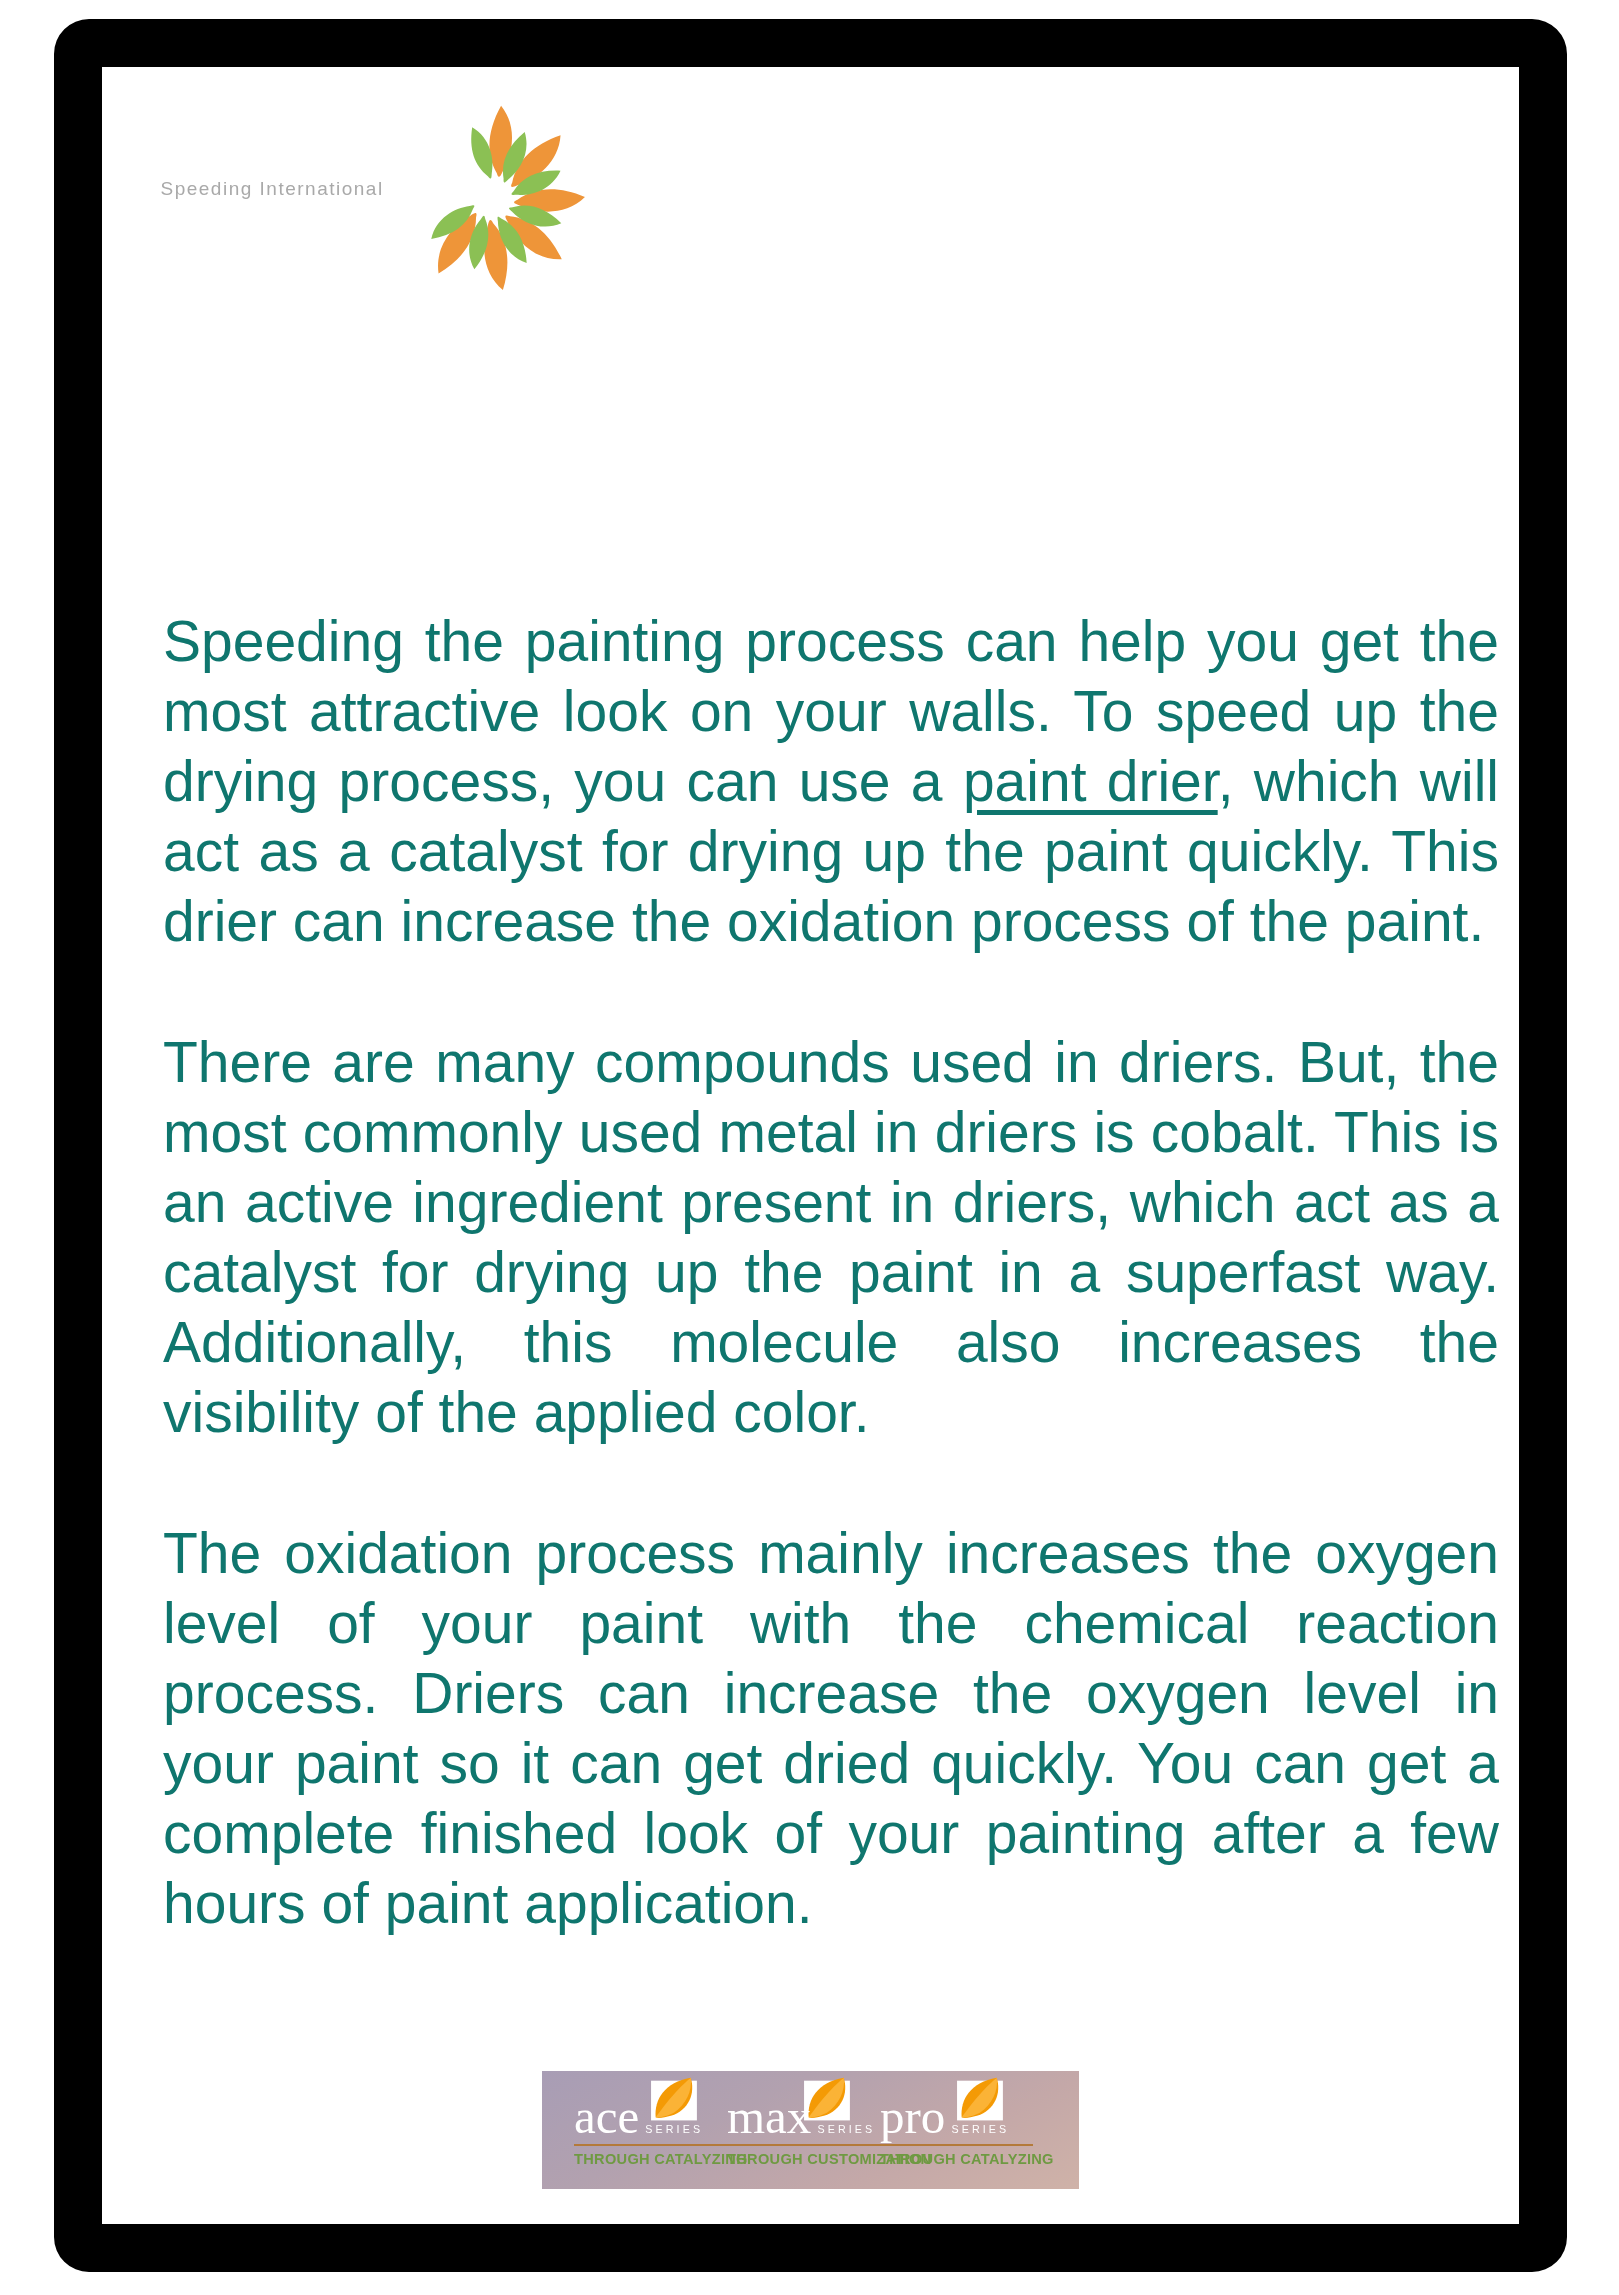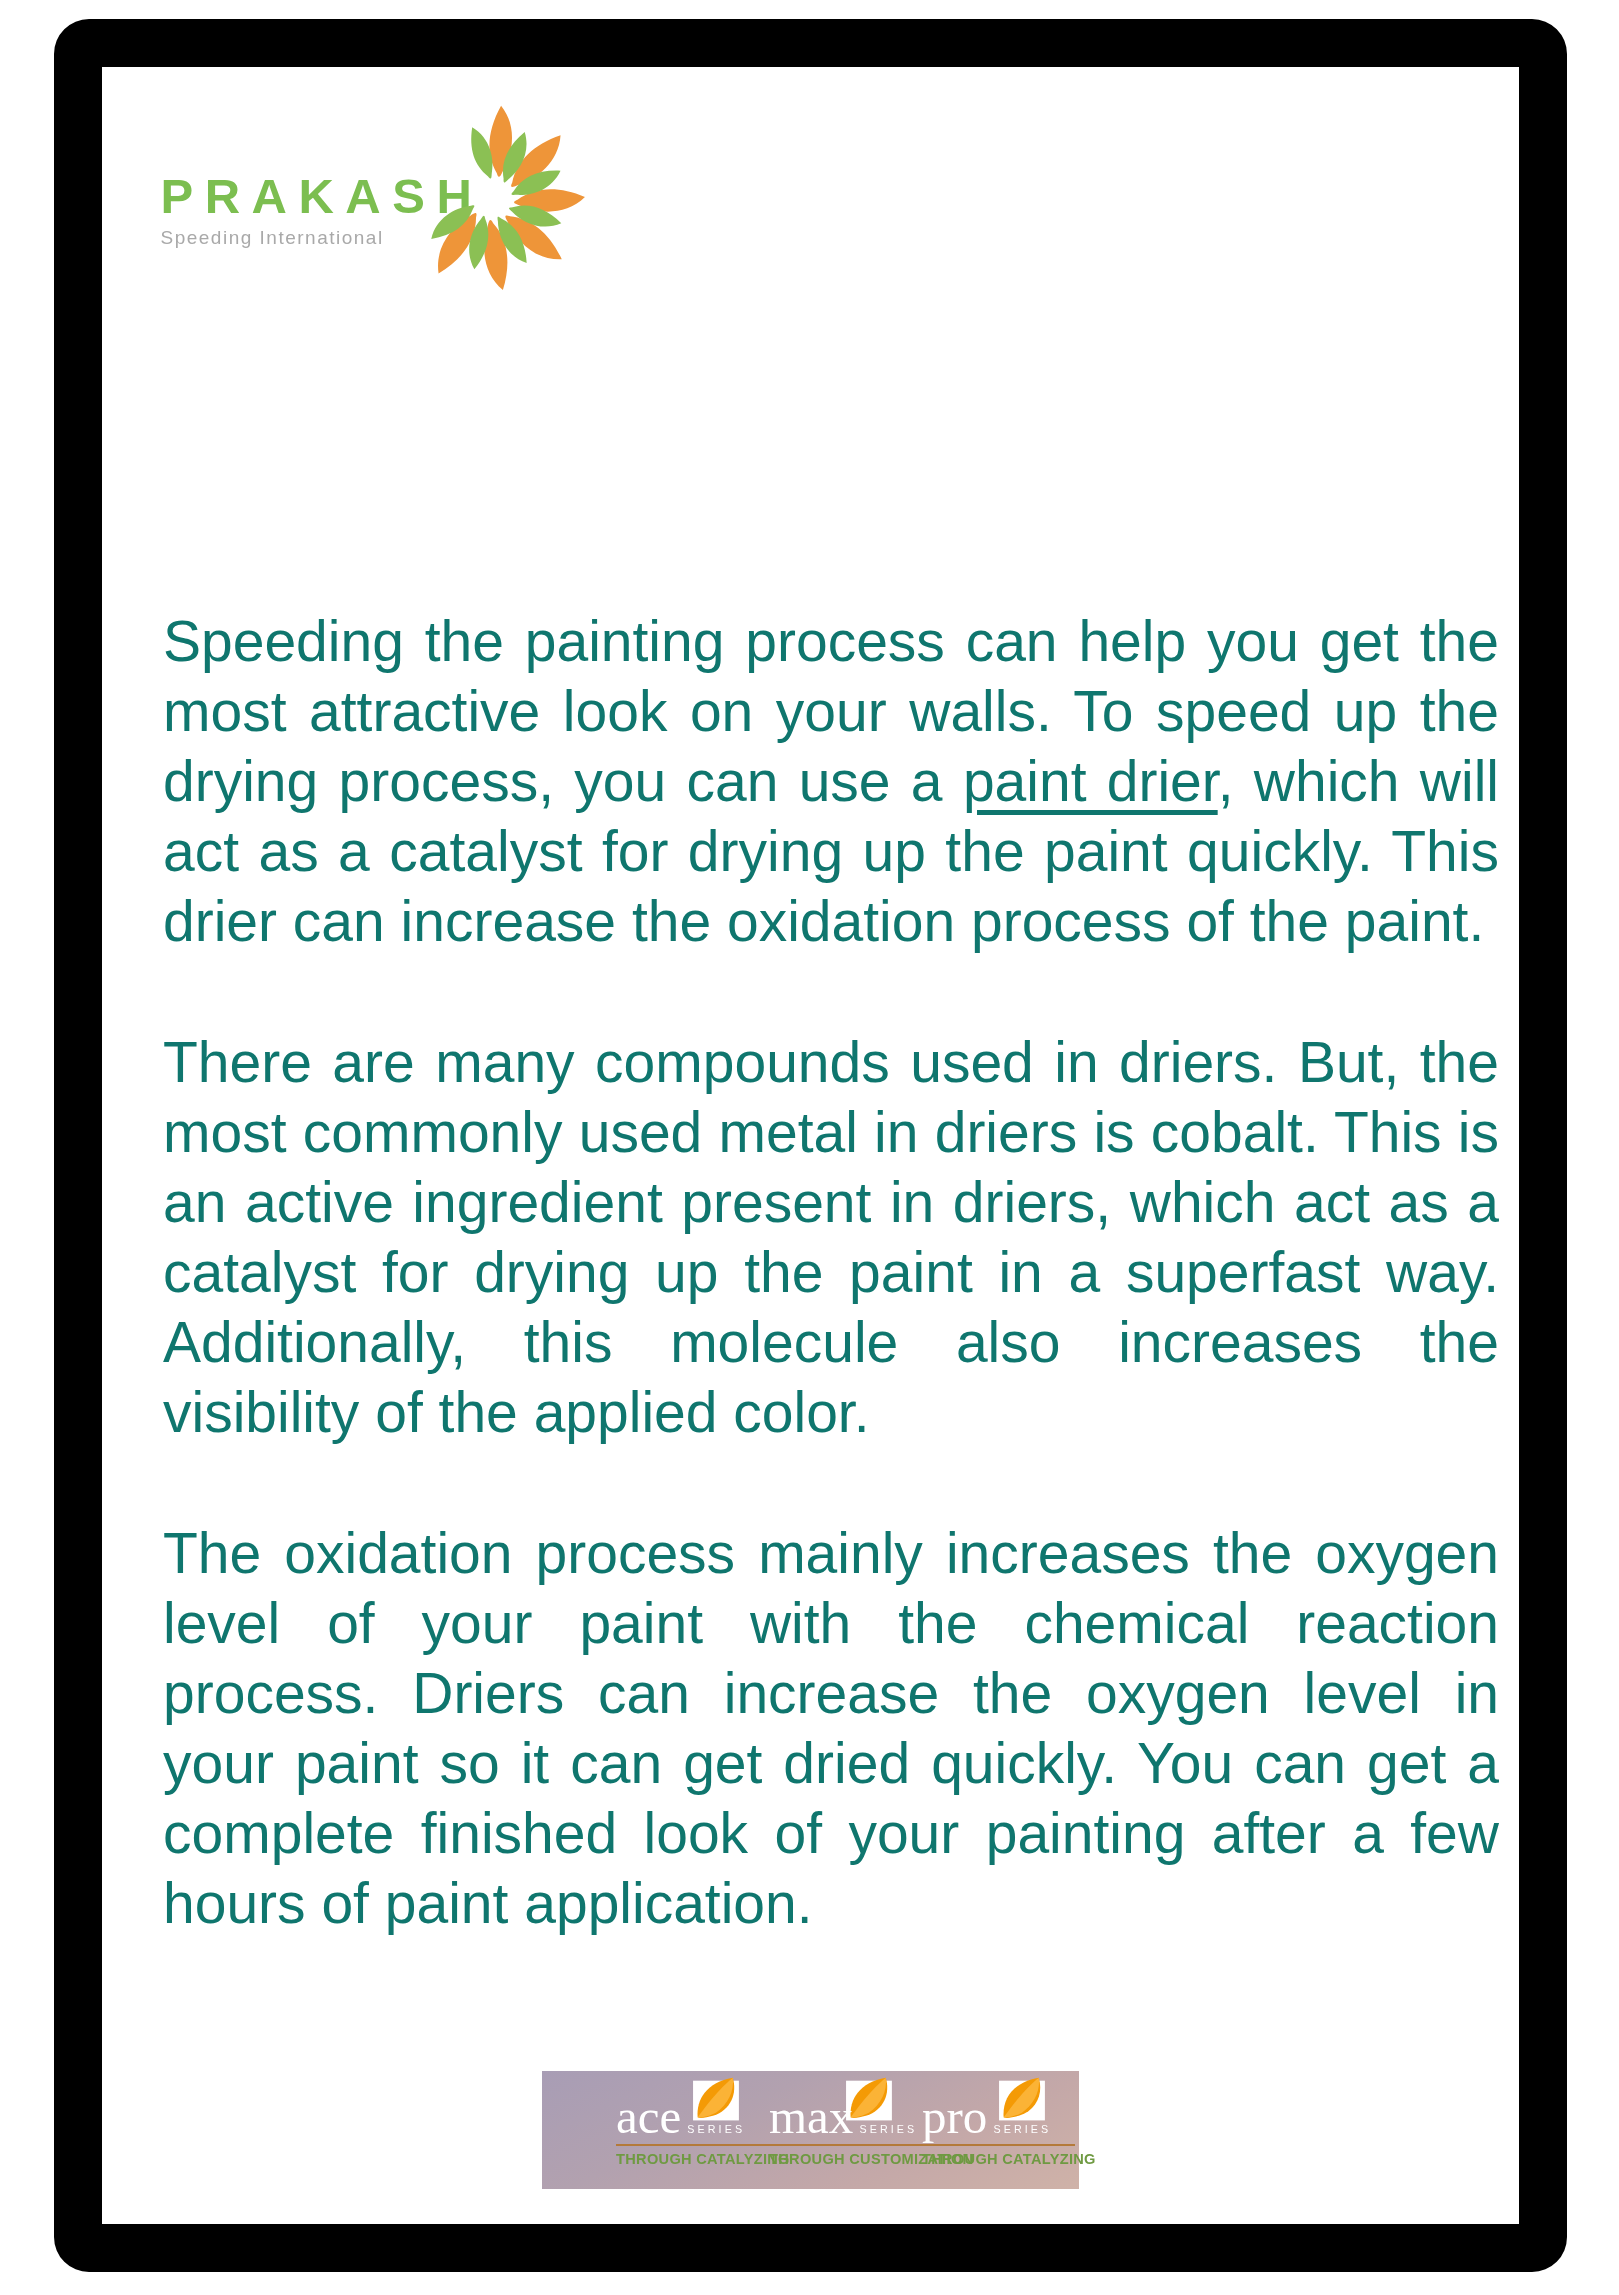--- a/index.html
+++ b/index.html
@@ -22,40 +22,39 @@
 
   
   .content{position:absolute;left:163px;top:606px;width:1336px;
            font-size:57px;line-height:70px;text-align:justify;color:#0f766e;}
   .content p{margin:0 0 71px 0;}
   .u{text-decoration:underline;text-decoration-thickness:5.4px;text-underline-offset:9.2px;}
 
   
   .banner{position:absolute;left:542px;top:2071px;width:537px;height:118px;
           background:linear-gradient(155deg,#a89db5 0%,#b2a1af 35%,#c4a8a8 70%,#cfb2a8 100%);
-          display:flex;align-items:center;justify-content:flex-end;
-          padding:0 4px;box-sizing:border-box;}
+          display:flex;align-items:center;justify-content:flex-start;
+          padding:0 32px;box-sizing:border-box;}
   .series{position:relative;width:153px;}
   .leafsq{position:absolute;left:74px;top:-20px;width:55px;height:49px;z-index:0;}
   .wm-row{position:relative;z-index:1;display:flex;align-items:baseline;height:48px;}
   .wm{font-family:"Liberation Serif",serif;font-size:49px;line-height:48px;color:#ffffff;}
   .ser{font-size:10.7px;letter-spacing:3.1px;color:#ffffff;margin-left:6.1px;}
   .rule{height:2.3px;background:#b47a3a;margin-top:2.3px;}
   .tag{font-size:14.6px;font-weight:bold;color:#6f9a42;letter-spacing:0.3px;
        margin-top:4.6px;white-space:nowrap;}
 </style>
 </head>
 <body>
 
 <div class="page">
   <div class="frame"></div>
 
   <div class="logo">
     <div class="logo-text">
-      <div class="brand">PRAKASH</div>
       <div class="brand-sub">Speeding International</div>
     </div>
     <svg class="sun" viewBox="0 0 250 310" aria-hidden="true">
       <defs>
         <path id="flameO" fill="#ee9539" d="M 6,-34 C -9,-60 -7,-92 12,-126 C 35,-97 28,-60 14,-36 C 10,-27 8,-27 6,-34 Z"></path>
         <path id="flameG" fill="#8bc054" d="M 5,-30 C -7,-50 -6,-74 9,-100 C 27,-77 22,-49 11,-31 C 8,-24 7,-24 5,-30 Z"></path>
       </defs>
       <use href="#flameO" transform="translate(122,155) rotate(0)"></use>
       <use href="#flameO" transform="translate(122,155) rotate(42)"></use>
       <use href="#flameO" transform="translate(122,155) rotate(84)"></use>

